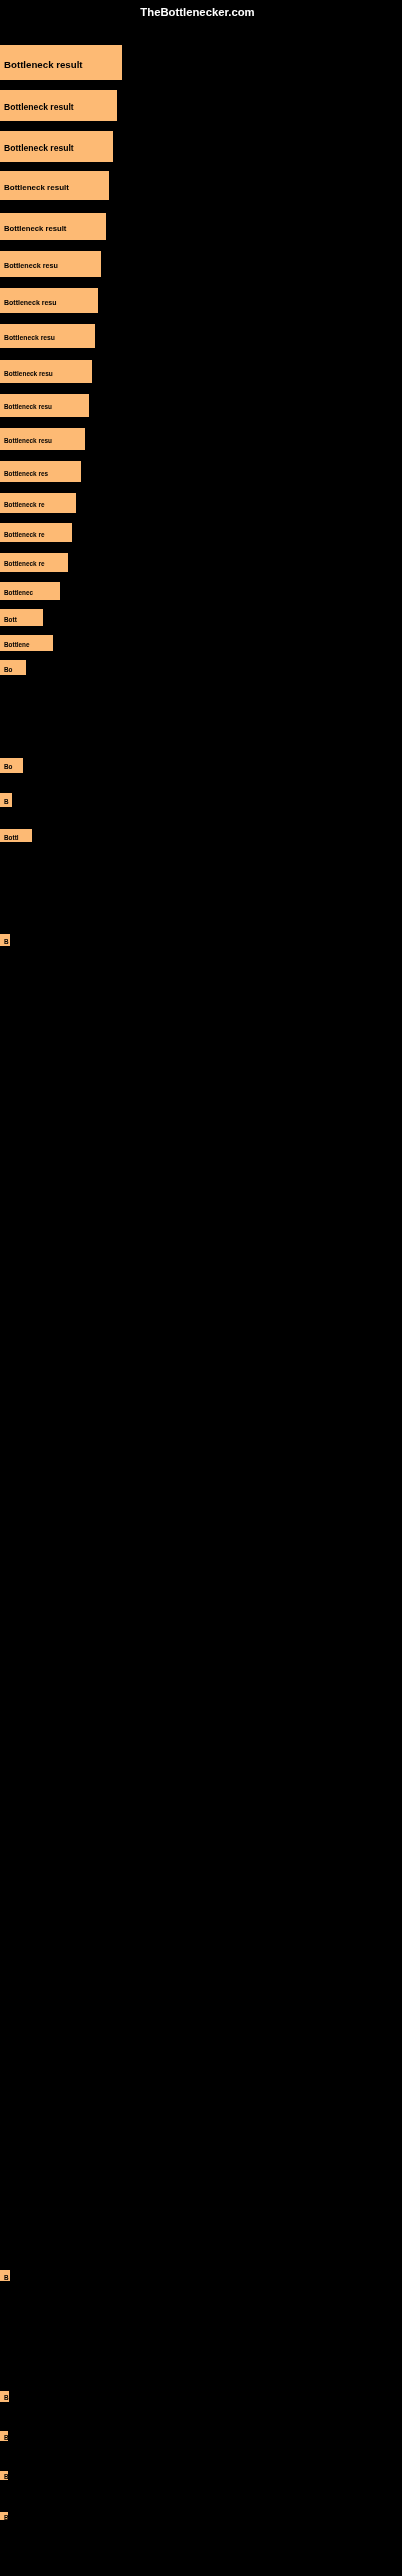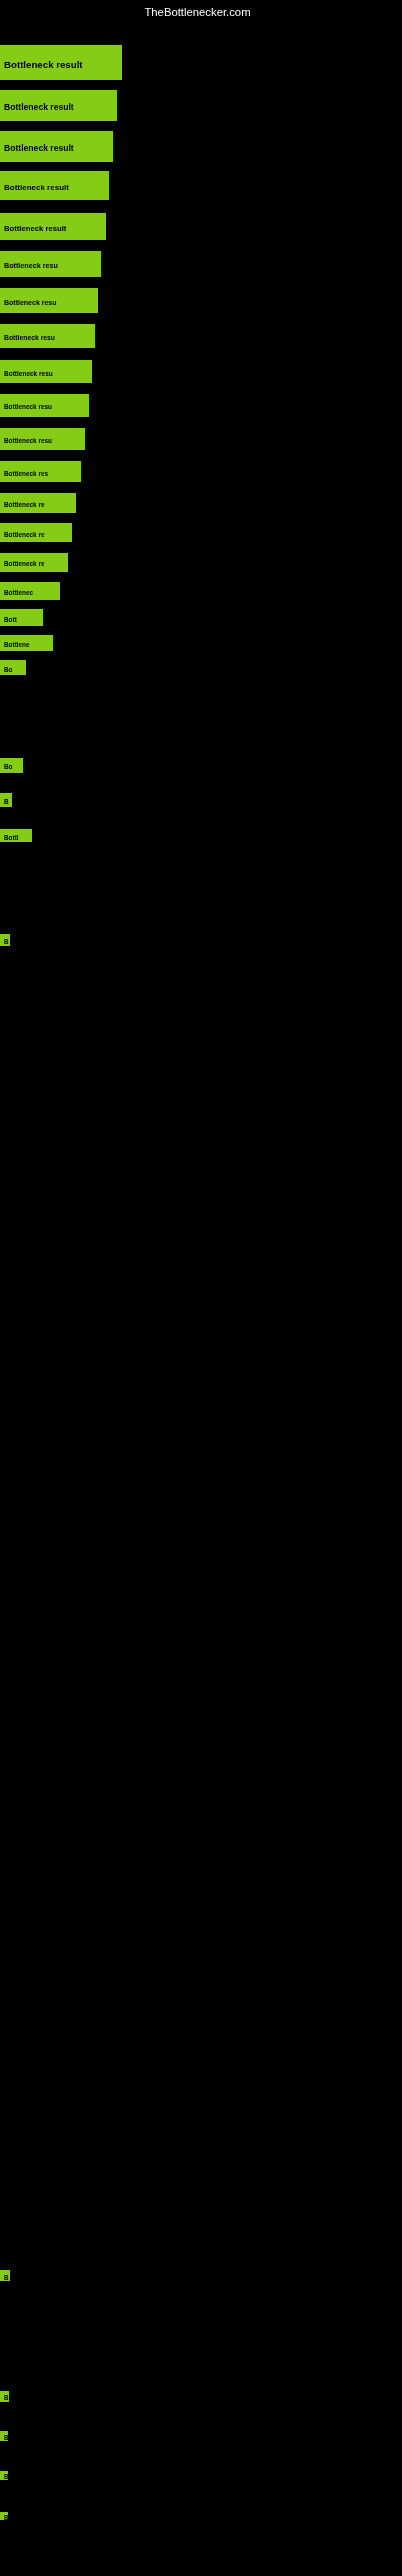--- a/index.html
+++ b/index.html
@@ -17,26 +17,26 @@
     }
 
     .site-title {
       position: absolute;
       top: 6.4px;
       left: 0;
       right: 8px;
       text-align: center;
       color: #ffffff;
       font-size: 11.3px;
-      font-weight: normal;
+      font-weight: bold;
     }
 
     .badge {
       position: absolute;
-      background-color: #84cc16;
+      background-color: #fdba74;
       color: #000000;
       font-size: 8.9px;
       font-weight: bold;
       padding: 1.6px 4px;
       white-space: nowrap;
       overflow: hidden;
     }
   </style>
 </head>
 <body>

